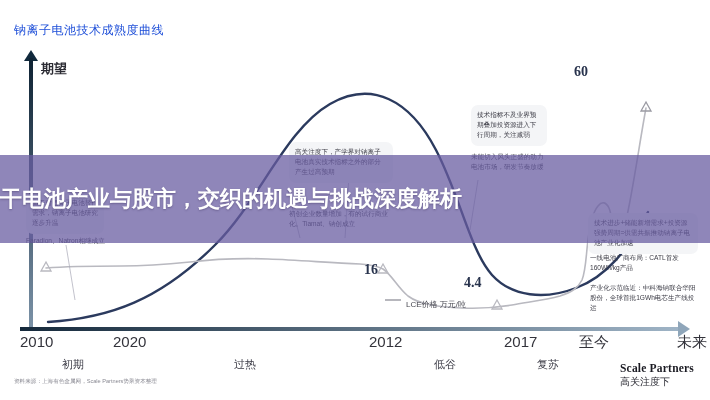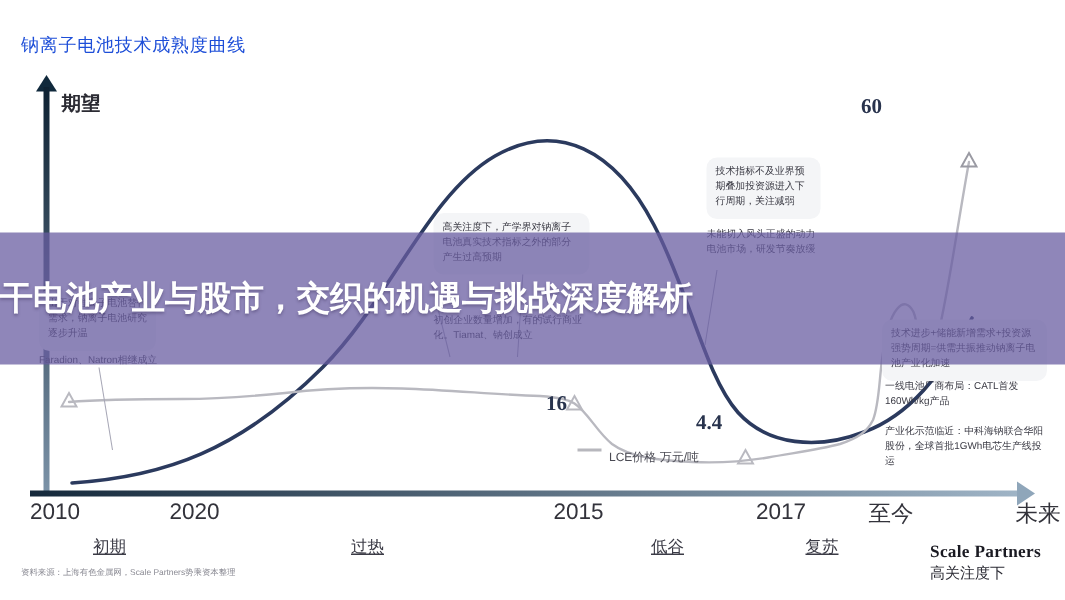--- a/index.html
+++ b/index.html
@@ -36,21 +36,21 @@
     background:linear-gradient(to right,#15293b,#9fb4c6);
   }
   .x-arrow{
     position:absolute;left:678px;top:321px;width:0;height:0;
     border-top:8px solid transparent;border-bottom:8px solid transparent;
     border-left:12px solid #8fa6ba;
   }
 
   
   .tick{position:absolute;top:333px;font-size:15px;color:#33333b;white-space:nowrap;}
-  .stage{position:absolute;top:357px;font-size:11px;color:#3b3b46;white-space:nowrap;text-decoration:underline;}
+  .stage{position:absolute;top:357px;font-size:11px;color:#3b3b46;white-space:nowrap;}
 
   
   svg.curves{position:absolute;left:0;top:0;width:710px;height:400px;}
 
   
   .pt-label{
     position:absolute;font-size:14px;font-weight:700;color:#28334d;
     font-family:"Liberation Serif","DejaVu Serif",serif;white-space:nowrap;
   }
 
@@ -158,21 +158,21 @@
   <div class="note plain" style="left:590px;top:253px;width:108px;">一线电池厂商布局：CATL首发160Wh/kg产品</div>
   <div class="note plain" style="left:590px;top:283px;width:108px;">产业化示范临近：中科海钠联合华阳股份，全球首批1GWh电芯生产线投运</div>
 
   <div class="legend">
     <span class="swatch"></span>
     <span>LCE价格 万元/吨</span>
   </div>
 
   <div class="tick" style="left:20px;">2010</div>
   <div class="tick" style="left:113px;">2020</div>
-  <div class="tick" style="left:369px;">2015</div>
+  <div class="tick" style="left:369px;">2012</div>
   <div class="tick" style="left:504px;">2017</div>
   <div class="tick" style="left:579px;">至今</div>
   <div class="tick" style="left:677px;text-align:center;">未来</div>
 
   <div class="stage" style="left:62px;">初期</div>
   <div class="stage" style="left:234px;">过热</div>
   <div class="stage" style="left:434px;">低谷</div>
   <div class="stage" style="left:537px;">复苏</div>
 
   <div class="source">资料来源：上海有色金属网，Scale Partners势乘资本整理</div>

